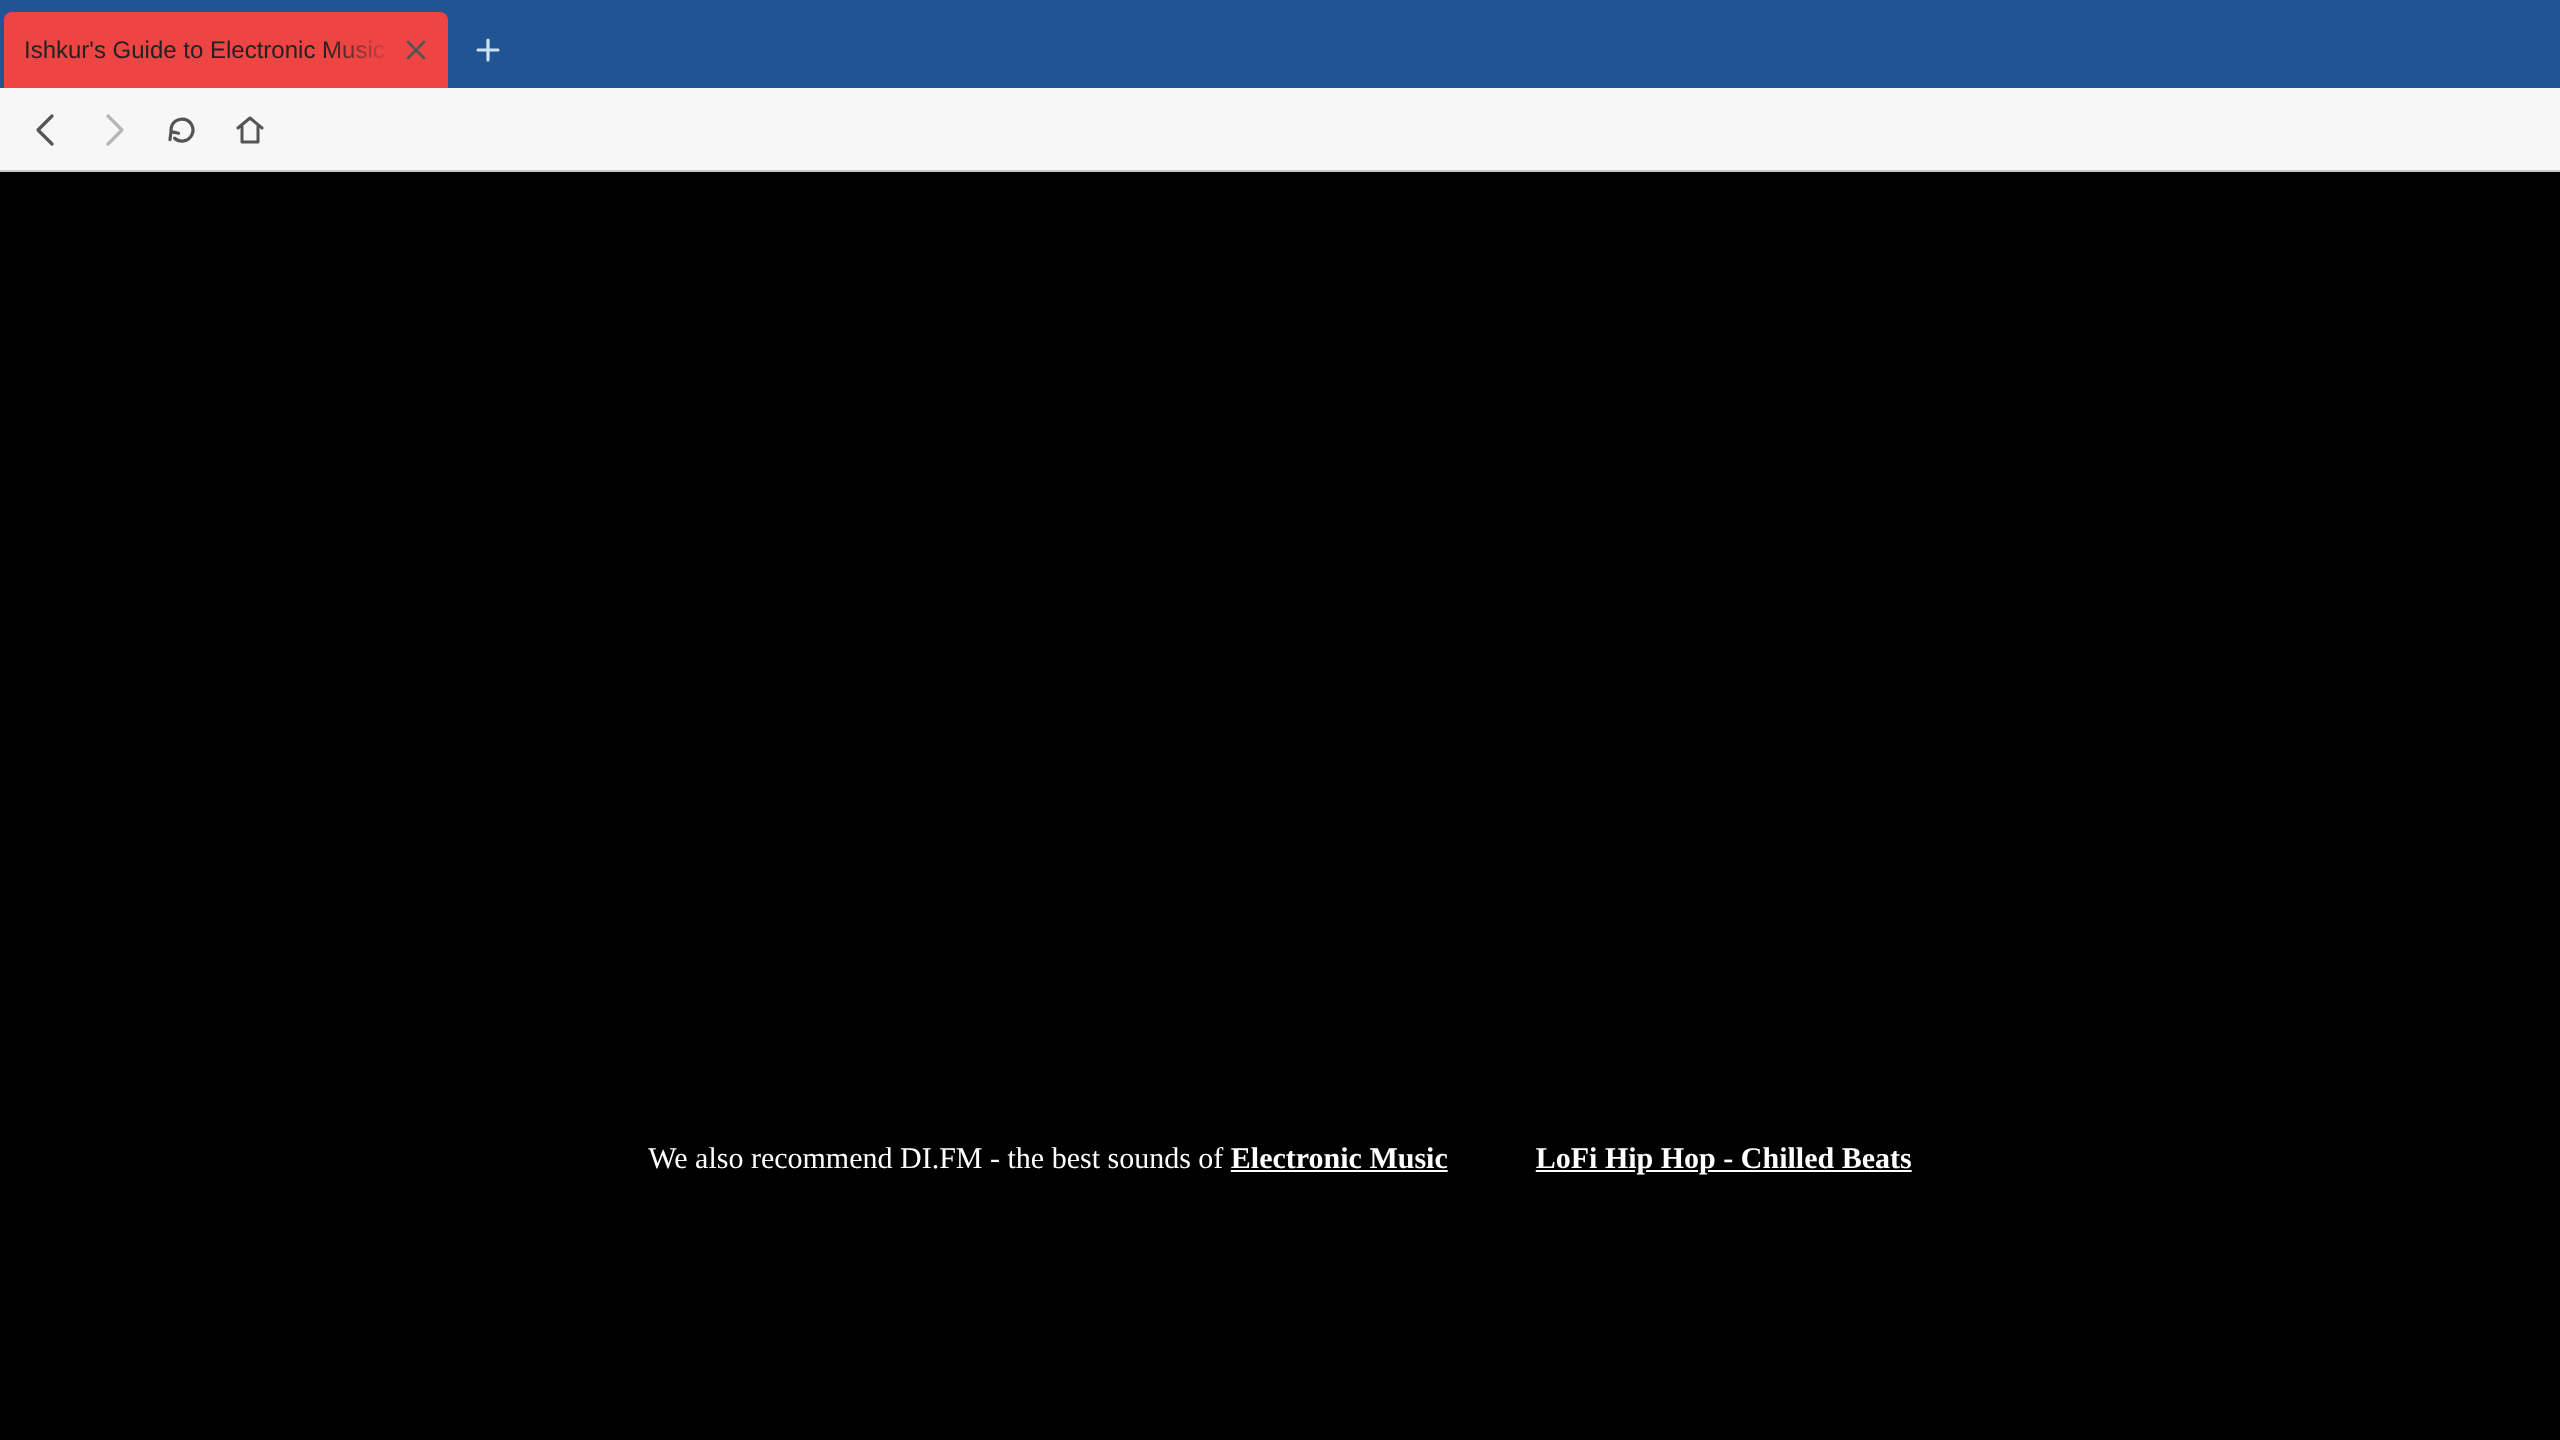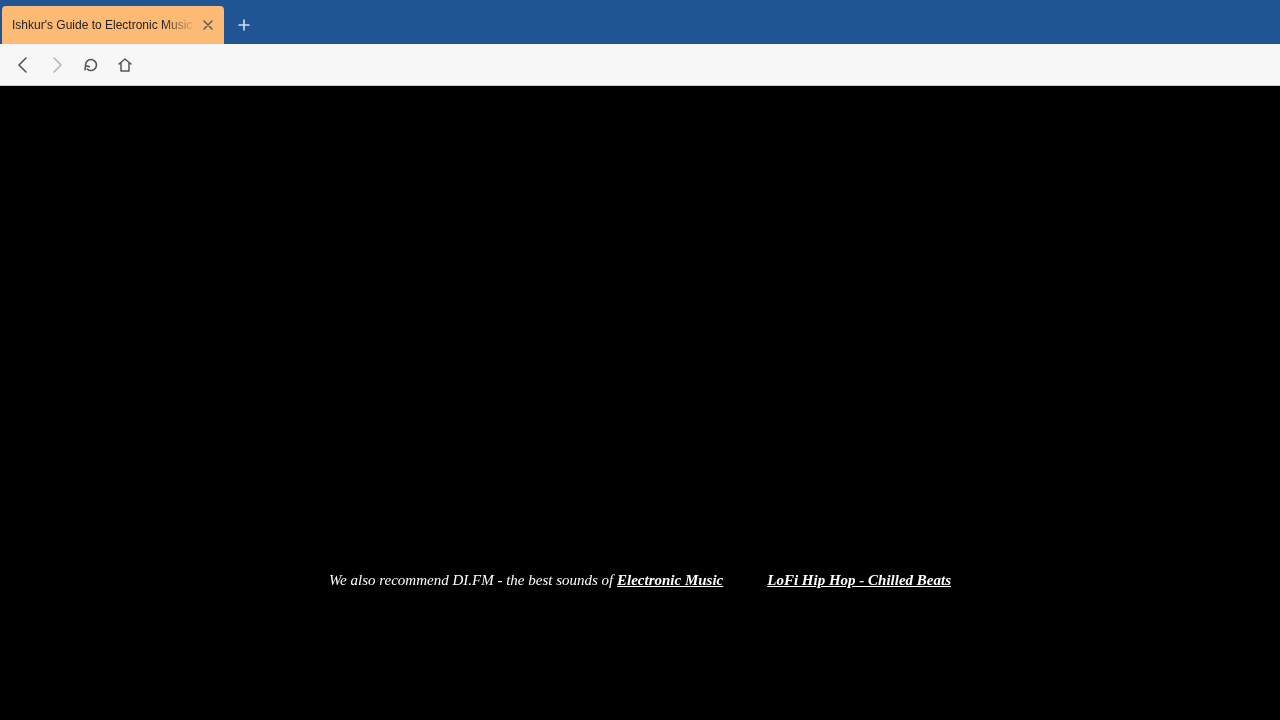--- a/index.html
+++ b/index.html
@@ -2,21 +2,21 @@
 <html><head>
 <meta charset="utf-8">
 <style>
   * { margin: 0; padding: 0; box-sizing: border-box; }
   html, body { width: 1280px; height: 720px; overflow: hidden; font-family: "Segoe UI", Arial, sans-serif; }
   body { background: #000; }
 
   
   .browser-chrome { background: #205493; height: 44px; display: flex; align-items: flex-end; padding-left: 2px; }
   .tab {
-    background: #fdba74;
+    background: #ef4444;
     height: 38px;
     width: 222px;
     border-top-left-radius: 4px;
     border-top-right-radius: 4px;
     display: flex;
     align-items: center;
     padding: 0 8px 0 10px;
     font-size: 12px;
     color: #222;
     position: relative;
@@ -69,21 +69,20 @@
   .addr-url .domain { color:#262626; }
 
   
   .page { position:absolute; left:0; right:0; top:86px; bottom:0; background:#000; color:#fff; }
   .footer-line {
     position:absolute; left:0; right:0; top: 486px; 
     text-align:center;
     font-family: Georgia, "Times New Roman", serif;
     font-size: 15px;
     color:#fff;
-    font-style:italic;
   }
   .footer-line a { color:#fff; font-weight:bold; text-decoration: underline; cursor:pointer; }
   .footer-gap { display:inline-block; width: 44px; }
 
   svg { display:block; }
 </style>
 </head>
 <body>
 
 <div class="browser-chrome">

